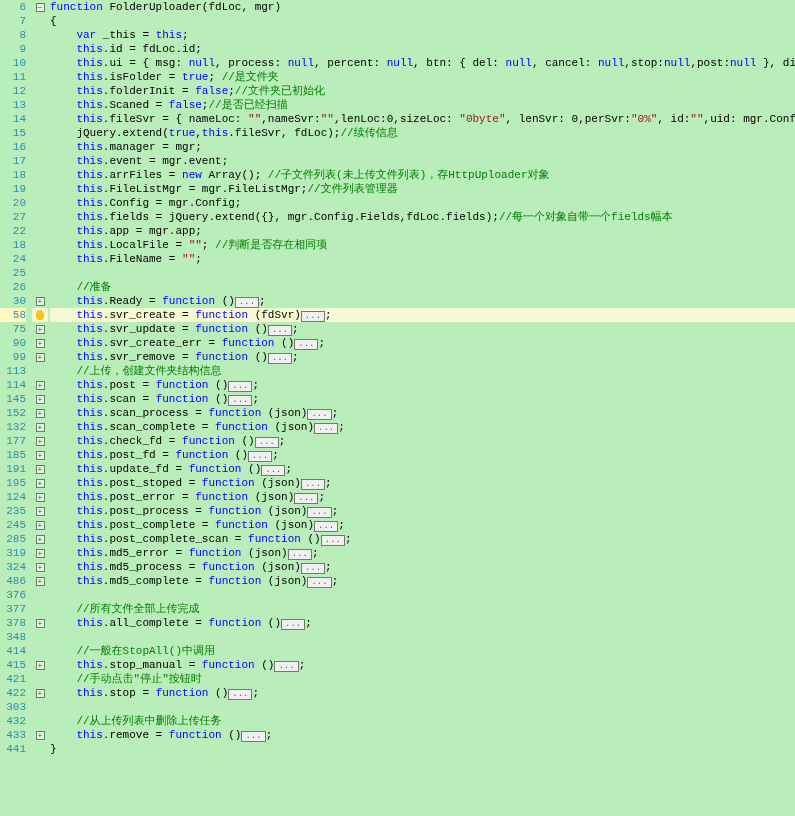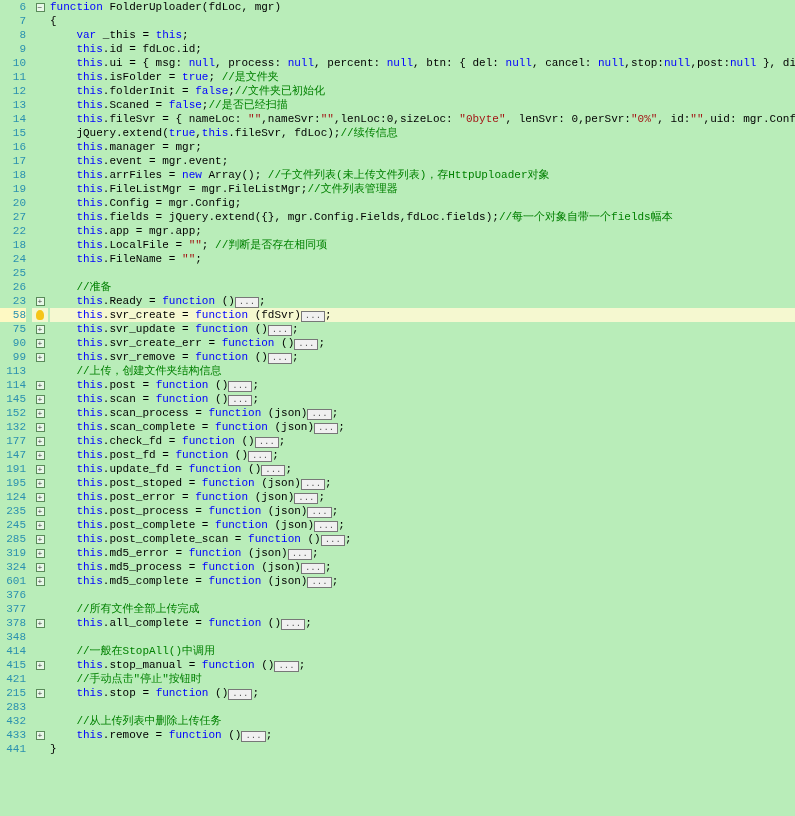--- a/index.html
+++ b/index.html
@@ -85,50 +85,50 @@
       <div>17</div>
       <div>18</div>
       <div>19</div>
       <div>20</div>
       <div>27</div>
       <div>22</div>
       <div>18</div>
       <div>24</div>
       <div>25</div>
       <div>26</div>
-      <div>23</div>
+      <div>30</div>
       <div style="background: #fef9c3;">58</div>
       <div>75</div>
       <div>90</div>
       <div>99</div>
       <div>113</div>
       <div>114</div>
       <div>145</div>
       <div>152</div>
       <div>132</div>
       <div>177</div>
-      <div>147</div>
+      <div>185</div>
       <div>191</div>
       <div>195</div>
       <div>124</div>
       <div>235</div>
       <div>245</div>
       <div>285</div>
       <div>319</div>
       <div>324</div>
-      <div>601</div>
+      <div>486</div>
       <div>376</div>
       <div>377</div>
       <div>378</div>
       <div>348</div>
       <div>414</div>
       <div>415</div>
       <div>421</div>
-      <div>215</div>
-      <div>283</div>
+      <div>422</div>
+      <div>303</div>
       <div>432</div>
       <div>433</div>
       <div>441</div>
     </div>
   <div class="fold-col" id="foldcol">
       <div><span class="fold-box">−</span></div>
       <div></div>
       <div></div>
       <div></div>
       <div></div>

